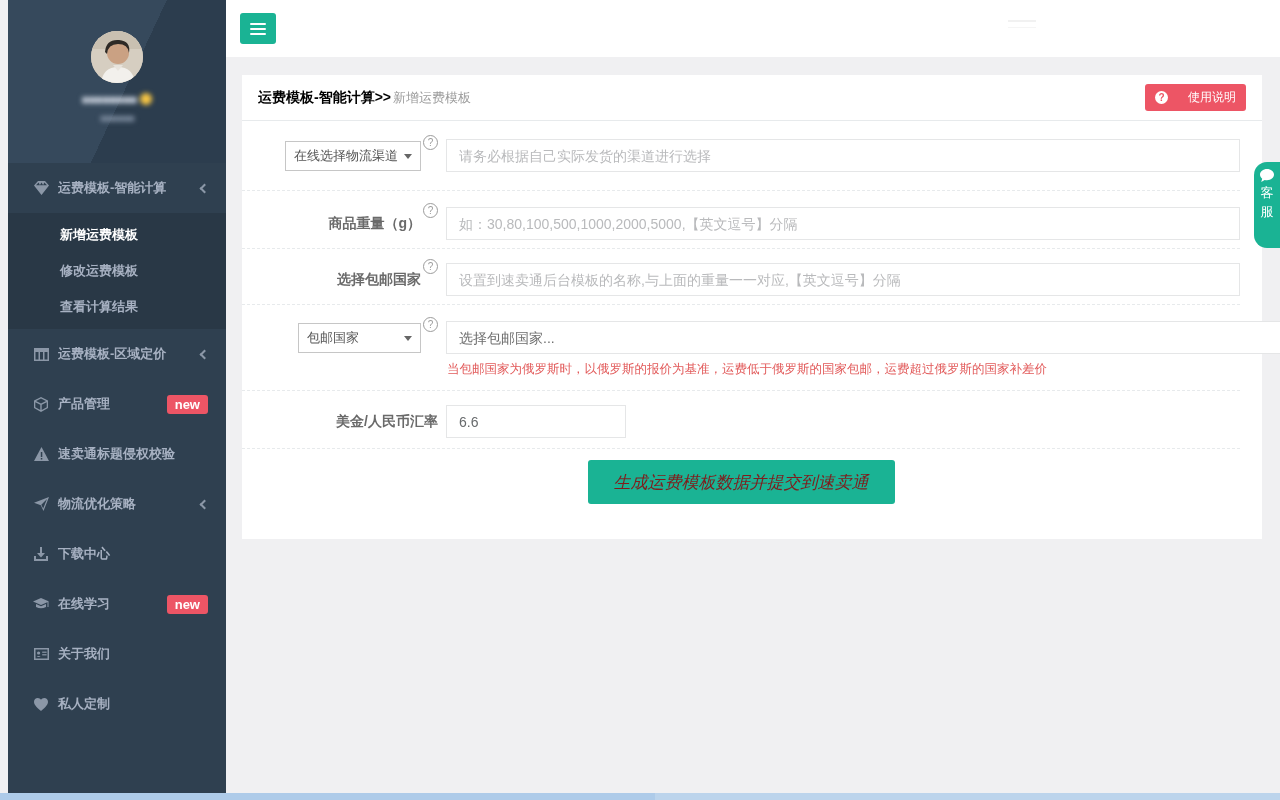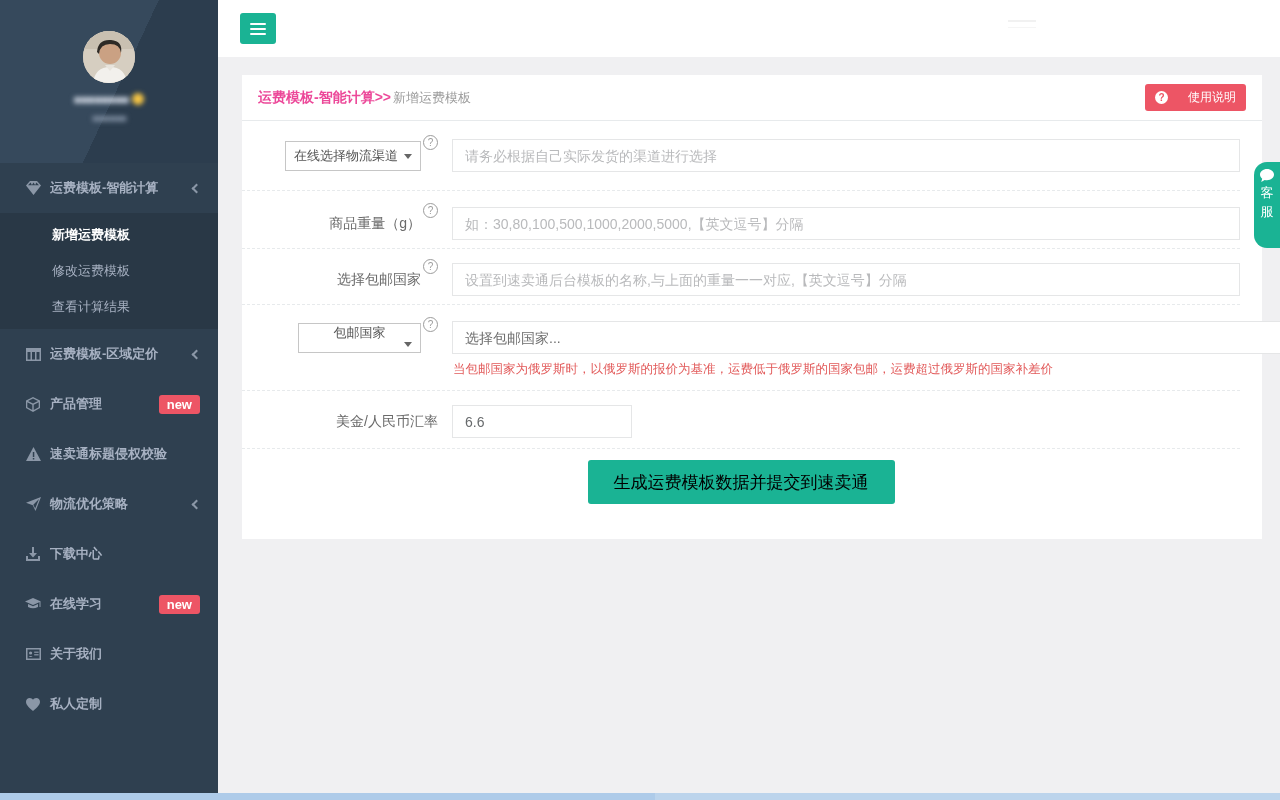--- a/index.html
+++ b/index.html
@@ -1,20 +1,20 @@
 <!DOCTYPE html>
 <html><head>
 <meta charset="utf-8">
 <style>
   * { margin:0; padding:0; box-sizing:border-box; }
   html,body { width:1280px; height:800px; overflow:hidden;
     font-family:"Liberation Sans","DejaVu Sans",sans-serif; background:#f0f0f2; }
 
   
-  .sidebar { position:fixed; left:0; top:0; width:218px; height:793px;
+  .sidebar { position:fixed; left:8px; top:0; width:218px; height:793px;
     background:#2f4050; z-index:5; }
   .profile { height:163px; padding-top:31px;
     background:linear-gradient(115deg,#36495c 0%,#36495c 54%,#2c3d4e 54%,#2c3d4e 100%); }
   .avatar { width:52px; height:52px; border-radius:50%; margin:0 auto; overflow:hidden;
     background:#cfc6b8; display:block; }
   .p-name { text-align:center; margin-top:9px; color:#c7cfdb; font-size:13px;
     filter:blur(2.5px); letter-spacing:-1px; }
   .p-dot { display:inline-block; width:12px; height:12px; border-radius:50%;
     background:#f6c544; vertical-align:-1px; margin-left:4px; filter:blur(0.5px); }
   .p-sub { text-align:center; margin-top:5px; color:#7d8violetono; color:#7e8da0; font-size:11px;
@@ -24,78 +24,78 @@
     color:#a7b1c2; font-size:13px; font-weight:600; cursor:pointer; position:relative; }
   .m-item .mi-ic { width:16px; height:16px; margin-right:9px; flex:0 0 16px;
     display:flex; align-items:center; justify-content:center; color:#8b97a7; }
   .m-item svg { display:block; }
   .chev { margin-left:auto; width:7px; height:7px; border-left:2px solid #8b97a7;
     border-bottom:2px solid #8b97a7; transform:rotate(45deg); }
   .badge-new { margin-left:auto; background:#ed5565; color:#fff; font-size:13px;
     font-weight:700; padding:3px 8px; border-radius:3px; line-height:1; }
   .submenu { background:#293846; padding:4px 0; }
   .s-item { height:36px; line-height:36px; padding-left:52px; color:#a7b1c2;
-    font-size:13px; cursor:pointer; }
+    font-size:13px; cursor:pointer;font-weight:bold; }
   .s-item.active { color:#ffffff; font-weight:700; }
 
   
   .main { margin-left:218px; height:793px; position:relative; }
   .topbar { height:57px; background:#ffffff; padding:13px 0 0 22px; }
   .hamburger { width:36px; height:31px; background:#1ab394; border:none; border-radius:3px;
     display:flex; flex-direction:column; justify-content:center; gap:3px;
     align-items:center; cursor:pointer; }
   .hamburger i { display:block; width:16px; height:2px; background:#fff; border-radius:1px; }
   .watermark { position:absolute; top:20px; left:790px; width:28px; height:8px;
     border-top:2px solid #f1f1f1; border-bottom:1px solid #f5f5f5; }
 
   .card { background:#fff; margin:18px 18px 0 24px; position:relative; }
   .card-head { height:46px; display:flex; align-items:center; padding:0 16px;
     border-bottom:1px solid #e7eaec; }
-  .bc-main { font-size:14px; font-weight:700; color:#ec4899; }
+  .bc-main { font-size:14px; font-weight:700; color:#000000; }
   .bc-sub { font-size:13px; color:#9a9a9a; margin-left:2px; }
   .help-btn { margin-left:auto; background:#ed5565; color:#fff; border:none; cursor:pointer;
     font-size:12px; padding:5px 10px; border-radius:3px; display:flex; align-items:center; gap:20px; }
   .help-btn .q-ic { width:13px; height:13px; border-radius:50%; background:#fff; color:#ed5565;
     font-size:10px; font-weight:700; display:inline-flex; align-items:center; justify-content:center; }
   .help-btn .q-ic::after { content:"?"; }
 
   .card-body { padding:18px 22px 35px 0; }
   .frow { display:flex; align-items:flex-start; border-bottom:1px dashed #e7eaec; }
   .frow.r1 { padding:0 0 18px 0; }
   .frow.r2 { padding:16px 0 8px 0; }
   .frow.r3 { padding:14px 0 8px 0; }
   .frow.r4 { padding:16px 0 12px 0; }
   .frow.r5 { padding:14px 0 10px 0;align-items:flex-end; }
   .lzone { width:196px; flex:0 0 196px; display:flex; justify-content:flex-end;
     align-items:flex-start; padding-left:22px; }
-  .flabel { font-size:14px; font-weight:400; color:#6a6a6a; line-height:33px; }
+  .flabel { font-size:14px; font-weight:700; color:#6a6a6a; line-height:33px; }
   .help-ic { width:15px; height:15px; border:1px solid #9c9c9c; border-radius:50%;
     color:#9c9c9c; font-size:10px; display:inline-flex; align-items:center;
     justify-content:center; margin:-4px 0 0 2px; cursor:pointer; flex:0 0 15px; }
   .help-ic::after { content:"?"; }
   .selbox { height:30px; margin-top:2px; border:1px solid #c6c6c6; background:#fff;
     display:flex; align-items:center; padding:0 8px; font-size:13px; color:#555;
     cursor:pointer; }
   .selbox .caret { width:0; height:0; border-left:4px solid transparent;
     border-right:4px solid transparent; border-top:5px solid #666; margin-left:8px; }
   .sel-channel { width:136px; }
   .sel-channel .caret { margin-left:auto; }
-  .sel-country { width:123px;flex-direction:column; }
+  .sel-country { width:123px; }
   .sel-country .caret { margin-left:auto; }
-  .czone { margin-left:14px; flex:1; }
+  .czone { margin-left:8px; flex:1; }
   .tinput { height:33px; width:100%; border:1px solid #e5e6e7; padding:0 12px;
     font-size:14px; color:#676a6c; font-family:inherit; background:#fff; }
   .tinput::placeholder { color:#b9babc; opacity:1; }
   .in-rate { width:180px; }
   .in-country { width:850px; color:#6e6e6e; }
   .in-country::placeholder { color:#6e6e6e; }
   .red-note { margin-top:7px; font-size:12.5px; color:#e25a5a; padding-left:1px; }
   .btn-row { display:flex; justify-content:center; margin-top:11px; }
-  .submit-btn { background:#1ab394; color:#000000; border:none; cursor:pointer;
-    font-size:17px; padding:0 26px; height:44px; border-radius:3px; font-family:inherit; }
+  .submit-btn { background:#1ab394; color:#7f1d1d; border:none; cursor:pointer;
+    font-size:17px; padding:0 26px; height:44px; border-radius:3px; font-family:inherit;font-style:italic; }
 
   
   .svc-tab { position:fixed; right:0; top:162px; width:26px; height:86px;
     background:#1ab394; border-radius:13px 0 0 13px; color:#fff; z-index:9;
     display:flex; flex-direction:column; align-items:center; padding-top:7px;
     cursor:pointer; gap:2px; }
   .svc-tab .svc-ch { font-size:13px; line-height:17px; }
 
   
   .bottom-bar { position:fixed; left:0; bottom:0; width:1280px; height:7px;

